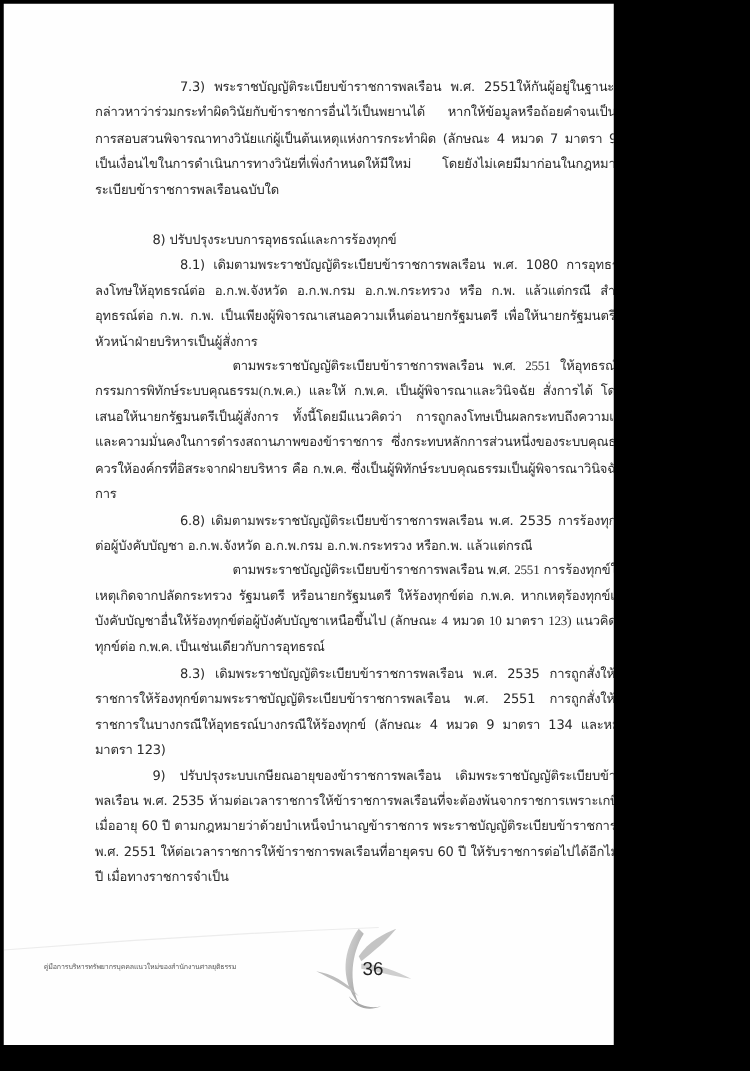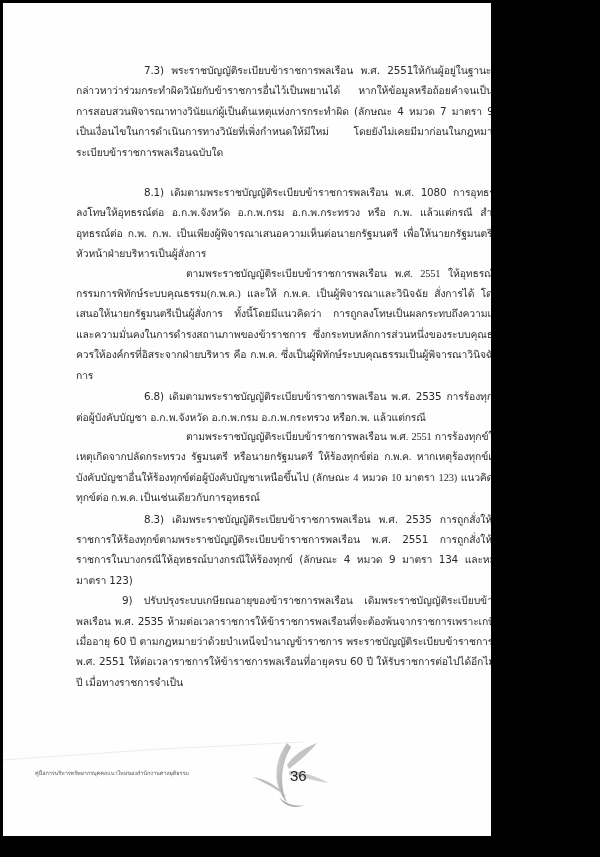--- a/index.html
+++ b/index.html
@@ -84,20 +84,21 @@
     }
   </style>
 </head>
 <body>
 
 <div class="page">
 
   <div class="body-text">
     <p class="para indent1">7.3) พระราชบัญญัติระเบียบข้าราชการพลเรือน พ.ศ. 2551ให้กันผู้อยู่ในฐานะที่อาจถูกกล่าวหาว่าร่วมกระทำผิดวินัยกับข้าราชการอื่นไว้เป็นพยานได้ หากให้ข้อมูลหรือถ้อยคำจนเป็นเหตุให้มีการสอบสวนพิจารณาทางวินัยแก่ผู้เป็นต้นเหตุแห่งการกระทำผิด (ลักษณะ 4 หมวด 7 มาตรา 98) ทั้งนี้เป็นเงื่อนไขในการดำเนินการทางวินัยที่เพิ่งกำหนดให้มีใหม่ โดยยังไม่เคยมีมาก่อนในกฎหมายว่าด้วยระเบียบข้าราชการพลเรือนฉบับใด</p>
     <div class="gap"></div>
+    <p class="para indent-heading">8) ปรับปรุงระบบการอุทธรณ์และการร้องทุกข์</p>
     <p class="para indent1">8.1) เดิมตามพระราชบัญญัติระเบียบข้าราชการพลเรือน พ.ศ. 1080 การอุทธรณ์คำสั่งลงโทษให้อุทธรณ์ต่อ อ.ก.พ.จังหวัด อ.ก.พ.กรม อ.ก.พ.กระทรวง หรือ ก.พ. แล้วแต่กรณี สำหรับการอุทธรณ์ต่อ ก.พ. ก.พ. เป็นเพียงผู้พิจารณาเสนอความเห็นต่อนายกรัฐมนตรี เพื่อให้นายกรัฐมนตรีในฐานะหัวหน้าฝ่ายบริหารเป็นผู้สั่งการ</p>
     <p class="para indent2">ตามพระราชบัญญัติระเบียบข้าราชการพลเรือน พ.ศ. 2551 ให้อุทธรณ์ต่อคณะกรรมการพิทักษ์ระบบคุณธรรม(ก.พ.ค.) และให้ ก.พ.ค. เป็นผู้พิจารณาและวินิจฉัย สั่งการได้ โดยไม่ต้องเสนอให้นายกรัฐมนตรีเป็นผู้สั่งการ ทั้งนี้โดยมีแนวคิดว่า การถูกลงโทษเป็นผลกระทบถึงความเป็นธรรม และความมั่นคงในการดำรงสถานภาพของข้าราชการ ซึ่งกระทบหลักการส่วนหนึ่งของระบบคุณธรรม จึงควรให้องค์กรที่อิสระจากฝ่ายบริหาร คือ ก.พ.ค. ซึ่งเป็นผู้พิทักษ์ระบบคุณธรรมเป็นผู้พิจารณาวินิจฉัยและสั่งการ</p>
     <p class="para indent1">6.8) เดิมตามพระราชบัญญัติระเบียบข้าราชการพลเรือน พ.ศ. 2535 การร้องทุกข์ให้ร้องต่อผู้บังคับบัญชา อ.ก.พ.จังหวัด อ.ก.พ.กรม อ.ก.พ.กระทรวง หรือก.พ. แล้วแต่กรณี</p>
     <p class="para indent2">ตามพระราชบัญญัติระเบียบข้าราชการพลเรือน พ.ศ. 2551 การร้องทุกข์ในกรณีที่เหตุเกิดจากปลัดกระทรวง รัฐมนตรี หรือนายกรัฐมนตรี ให้ร้องทุกข์ต่อ ก.พ.ค. หากเหตุร้องทุกข์เกิดจากผู้บังคับบัญชาอื่นให้ร้องทุกข์ต่อผู้บังคับบัญชาเหนือขึ้นไป (ลักษณะ 4  หมวด 10 มาตรา 123) แนวคิดที่ให้ร้องทุกข์ต่อ ก.พ.ค. เป็นเช่นเดียวกับการอุทธรณ์</p>
     <p class="para indent1">8.3) เดิมพระราชบัญญัติระเบียบข้าราชการพลเรือน พ.ศ. 2535 การถูกสั่งให้ออกจากราชการให้ร้องทุกข์ตามพระราชบัญญัติระเบียบข้าราชการพลเรือน พ.ศ. 2551 การถูกสั่งให้ออกจากราชการในบางกรณีให้อุทธรณ์บางกรณีให้ร้องทุกข์ (ลักษณะ 4 หมวด 9 มาตรา 134 และหมวด 10 มาตรา 123)</p>
     <p class="para indent-heading">9) ปรับปรุงระบบเกษียณอายุของข้าราชการพลเรือน เดิมพระราชบัญญัติระเบียบข้าราชการพลเรือน พ.ศ. 2535 ห้ามต่อเวลาราชการให้ข้าราชการพลเรือนที่จะต้องพ้นจากราชการเพราะเกษียณอายุเมื่ออายุ 60 ปี ตามกฎหมายว่าด้วยบำเหน็จบำนาญข้าราชการ  พระราชบัญญัติระเบียบข้าราชการพลเรือน พ.ศ. 2551 ให้ต่อเวลาราชการให้ข้าราชการพลเรือนที่อายุครบ 60 ปี ให้รับราชการต่อไปได้อีกไม่เกิน 10 ปี เมื่อทางราชการจำเป็น</p>
   </div>
 
   <svg class="footer-swoosh" viewBox="0 0 592 90" preserveAspectRatio="none">
     <path d="M0 22 Q 150 10 300 4" stroke="#ececec" stroke-width="1" fill="none"></path>

